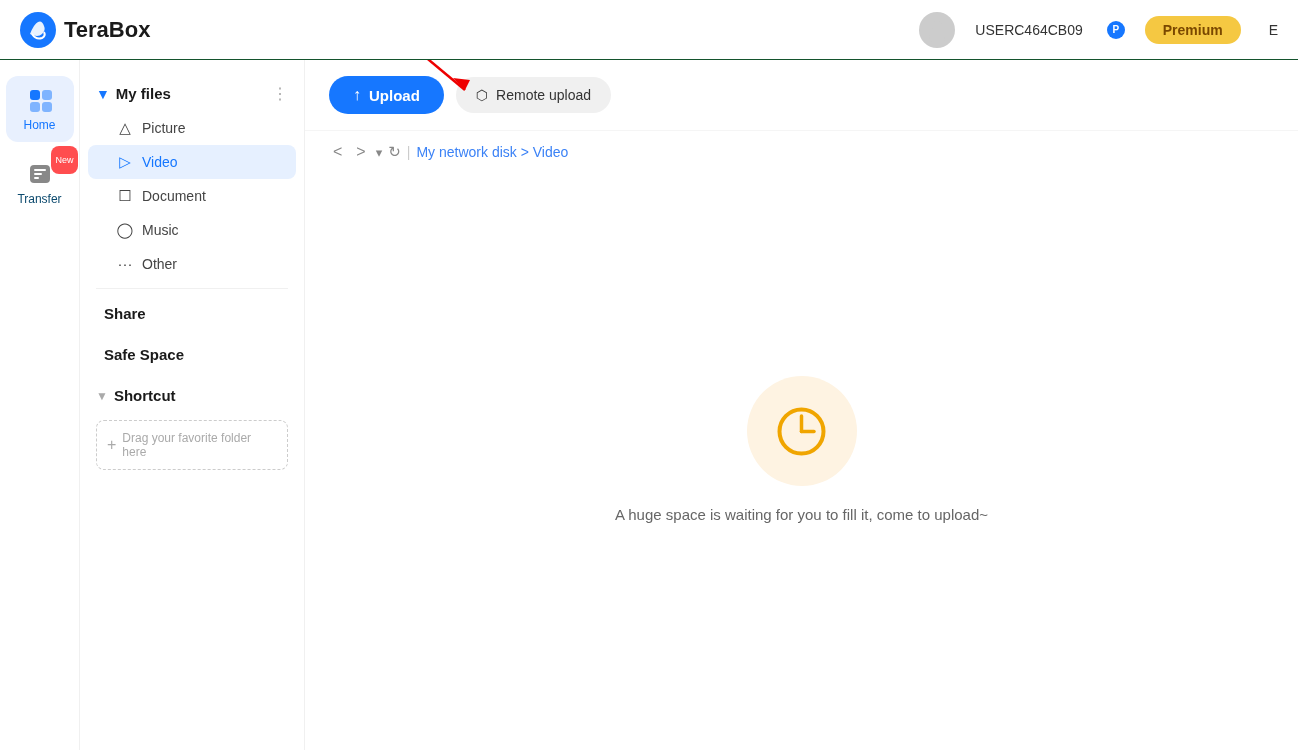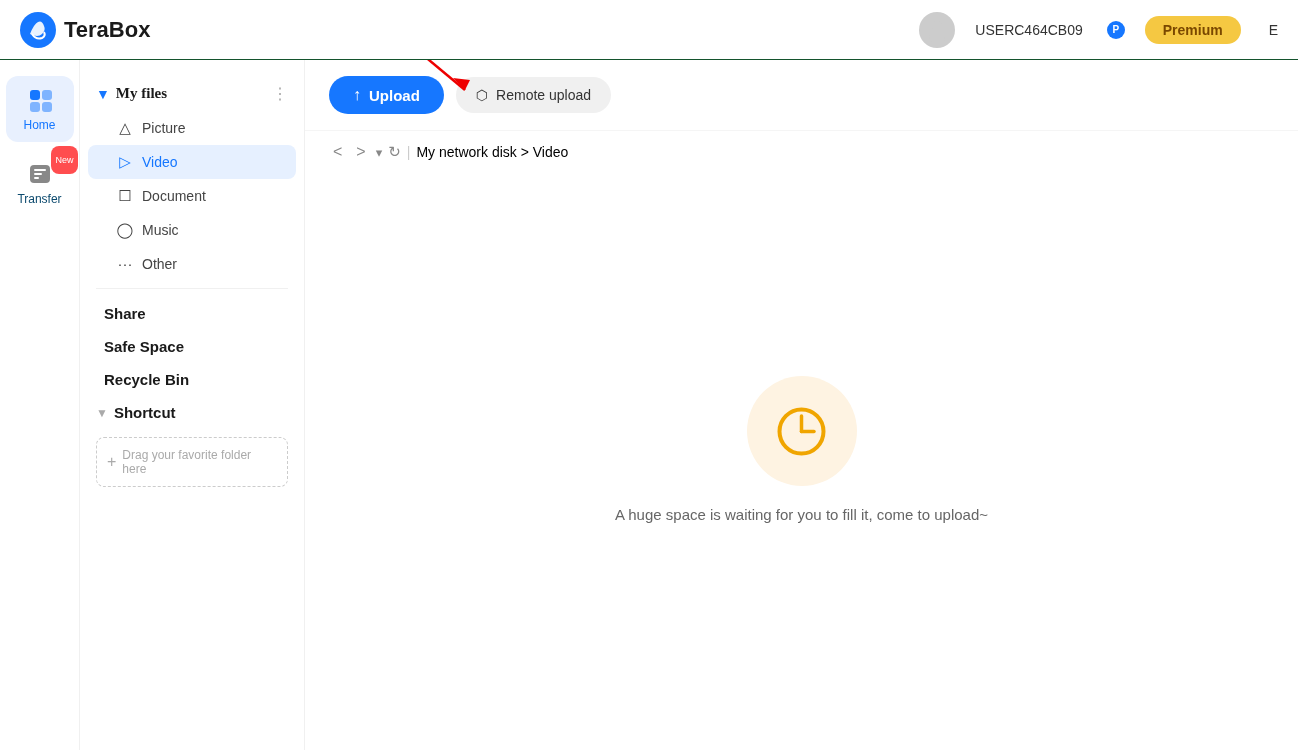--- a/index.html
+++ b/index.html
@@ -151,21 +151,20 @@
       align-items: center;
       padding: 8px 16px;
       gap: 6px;
       cursor: pointer;
     }
     .sidebar-section-header .section-title {
       font-size: 15px;
       font-weight: 600;
       color: #1a1a1a;
       flex: 1;
-      font-family: Liberation Serif, serif;
     }
     .sidebar-section-header .dots-icon {
       color: #aaa;
       font-size: 16px;
     }
     .sidebar-item {
       display: flex;
       align-items: center;
       padding: 8px 16px 8px 28px;
       gap: 8px;
@@ -192,21 +191,21 @@
     .sidebar-bold-item {
       display: flex;
       align-items: center;
       padding: 8px 16px;
       gap: 8px;
       cursor: pointer;
       font-size: 15px;
       font-weight: 700;
       color: #1a1a1a;
       border-radius: 8px;
-      margin: 0 8px;
+      margin: 8px 8px;
     }
     .shortcut-section {
       display: flex;
       align-items: center;
       padding: 8px 16px;
       gap: 6px;
       cursor: pointer;
     }
     .shortcut-section .section-title {
       font-size: 15px;
@@ -311,21 +310,21 @@
       background: none;
       border: none;
       cursor: pointer;
       font-size: 15px;
       color: #888;
     }
     .breadcrumb-separator {
       color: #ccc;
     }
     .breadcrumb-path {
-      color: #000000;
+      color: #3b82f6;
       font-size: 14px;
     }
 
     
     .empty-state {
       flex: 1;
       display: flex;
       flex-direction: column;
       align-items: center;
       justify-content: center;
@@ -442,23 +441,20 @@
     <div class="sidebar-divider"></div>
 
     <div class="sidebar-bold-item">
       <span>Share</span>
     </div>
 
     <div class="sidebar-bold-item">
       <span>Safe Space</span>
     </div>
 
-    <div class="sidebar-bold-item">
-      <span>Recycle Bin</span>
-    </div>
 
     <div class="shortcut-section">
       <span class="chevron-icon">▼</span>
       <span class="section-title">Shortcut</span>
     </div>
 
     <div class="drag-folder-box">
       <span class="plus-icon">+</span>
       <span>Drag your favorite folder here</span>
     </div>

